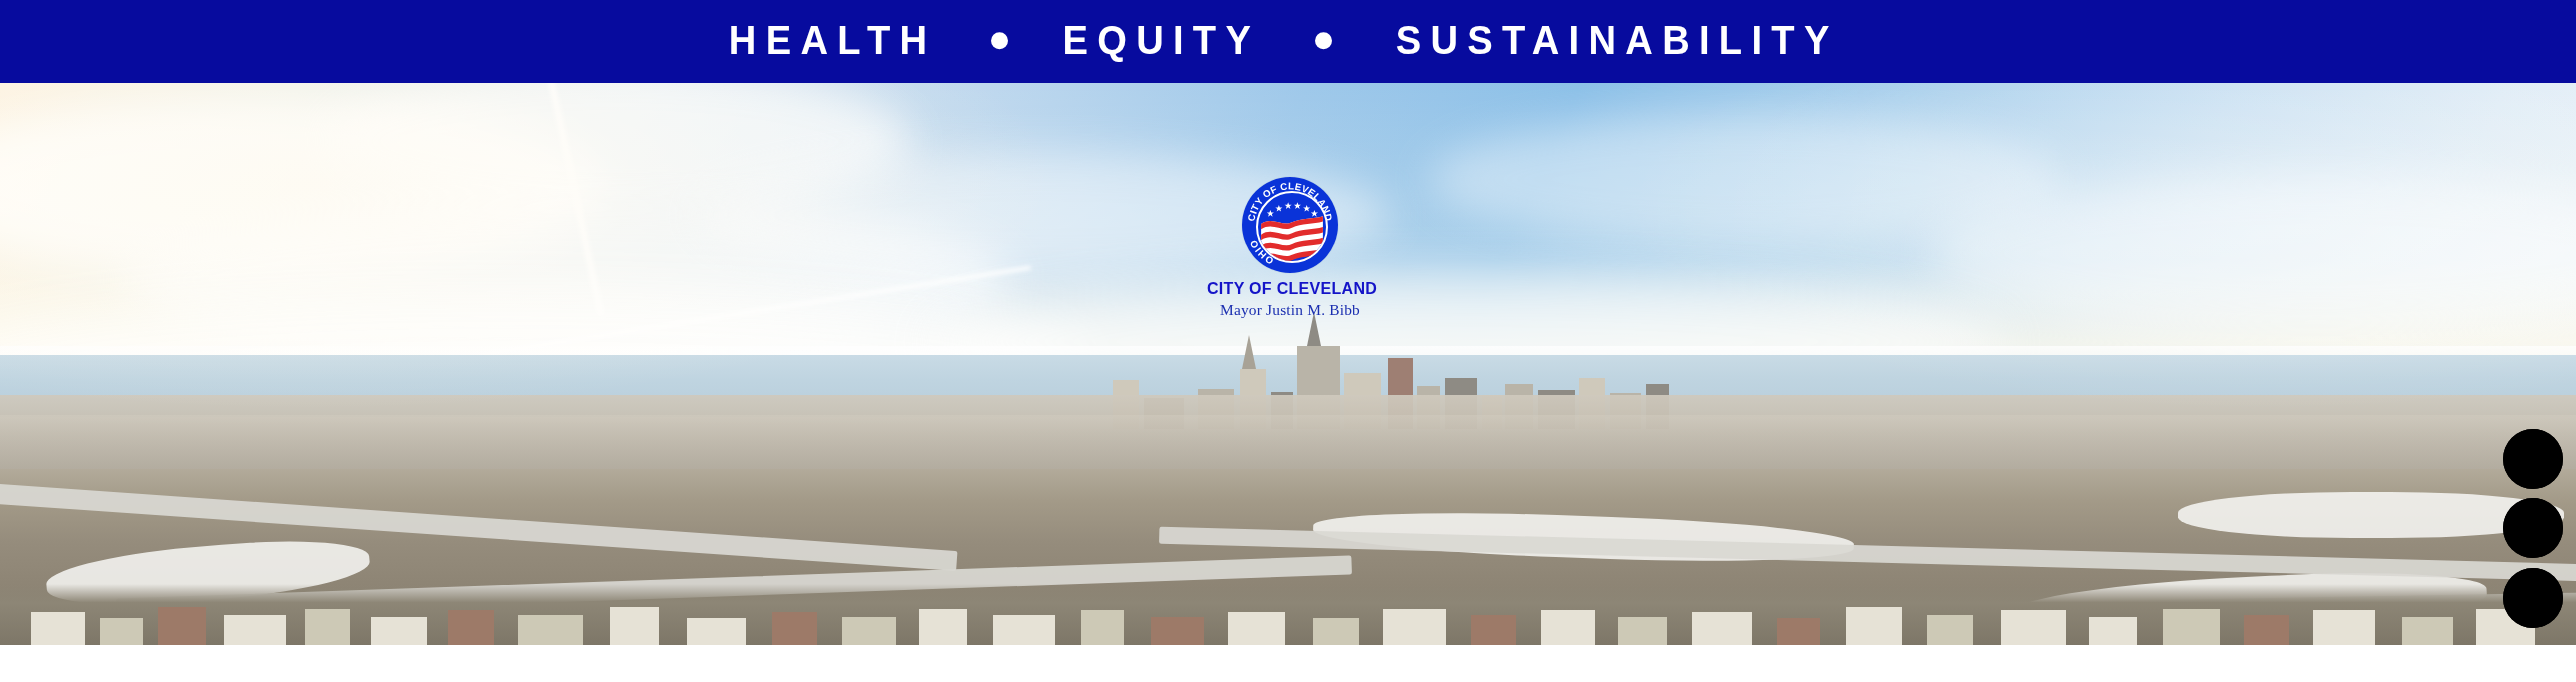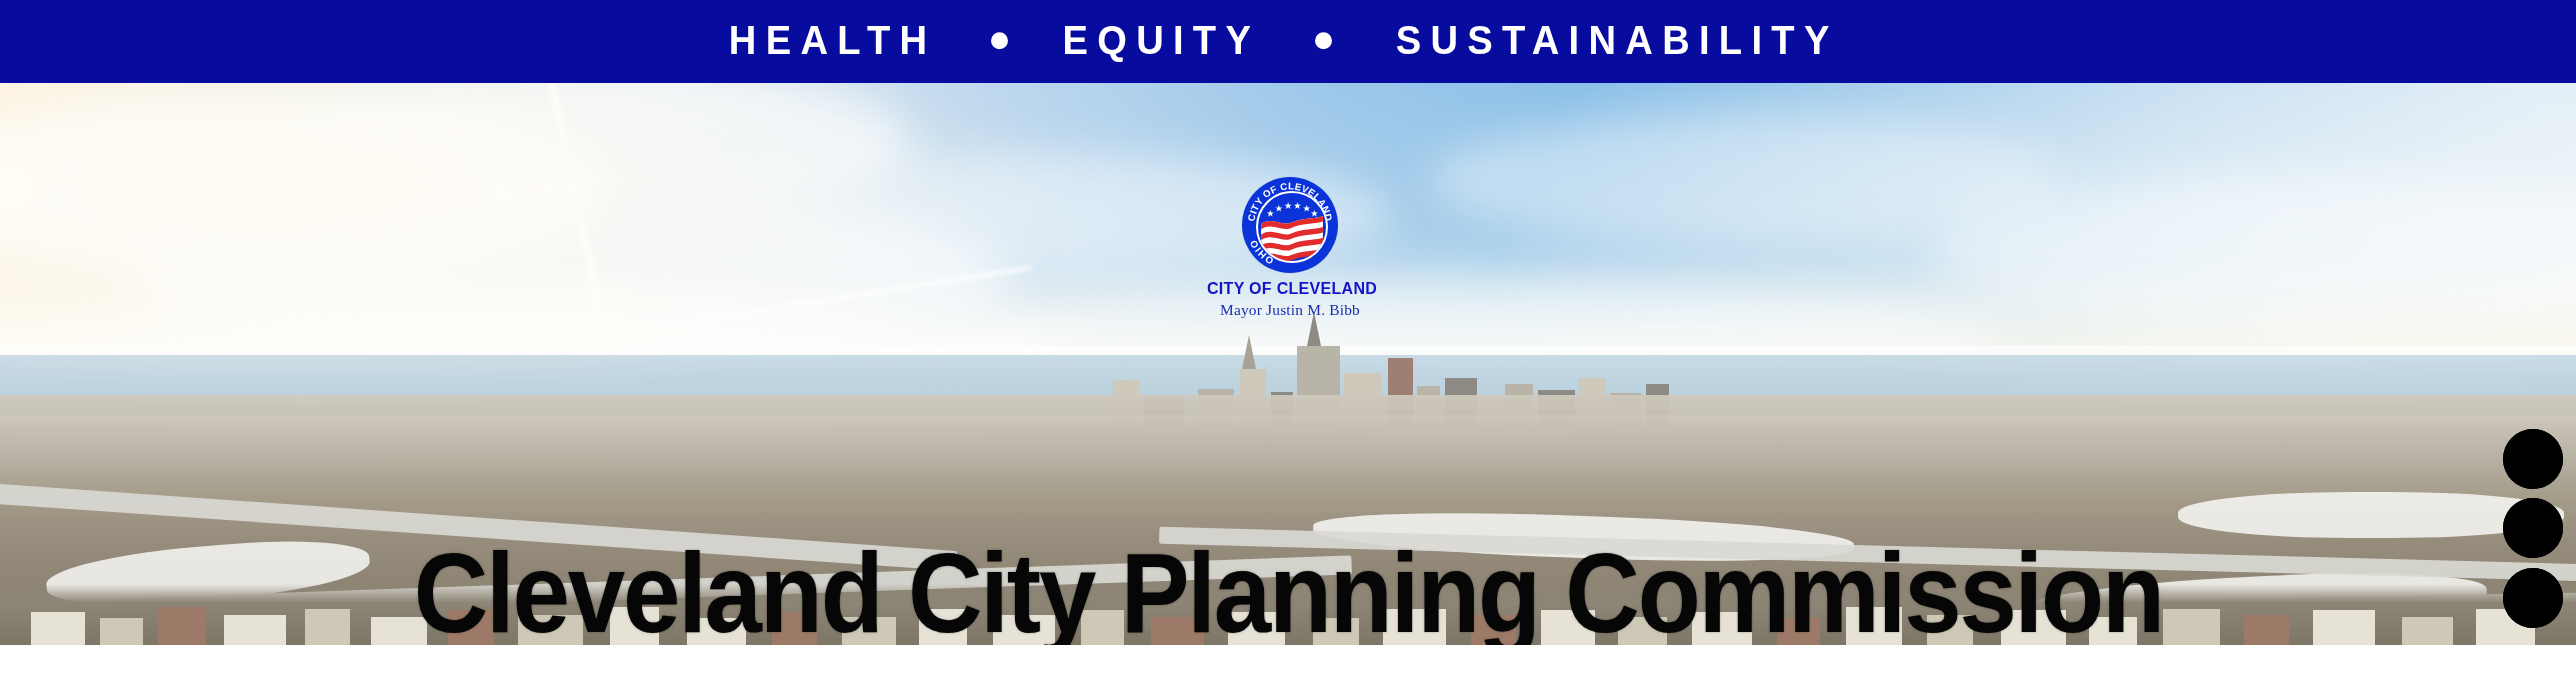--- a/index.html
+++ b/index.html
@@ -386,23 +386,20 @@
               <path d="M4,82 C18,72 32,86 44,80 C56,74 72,76 84,72 L84,79 C72,83 56,81 44,87 C32,93 18,79 4,89 Z" fill="#E22C2C"></path>
             </g>
           </svg>
         </div>
       </div>
 
       <div class="seal-caption">CITY OF CLEVELAND</div>
       <div class="seal-sub">Mayor Justin M. Bibb</div>
     </div>
 
-    <div id="headline">
-      <span>Cleveland City Planning Commission</span>
-    </div>
 
     <div id="social">
 
       <a class="soc" href="#">
         <svg viewBox="0 0 78 78" aria-hidden="true">
           <defs>
             <mask id="mYT">
               <rect x="0" y="0" width="78" height="78" fill="#fff"></rect>
               <rect x="19" y="26" width="40" height="26" rx="8" ry="8" fill="#000"></rect>
               <polygon points="35,33 35,45 47,39" fill="#fff"></polygon>

